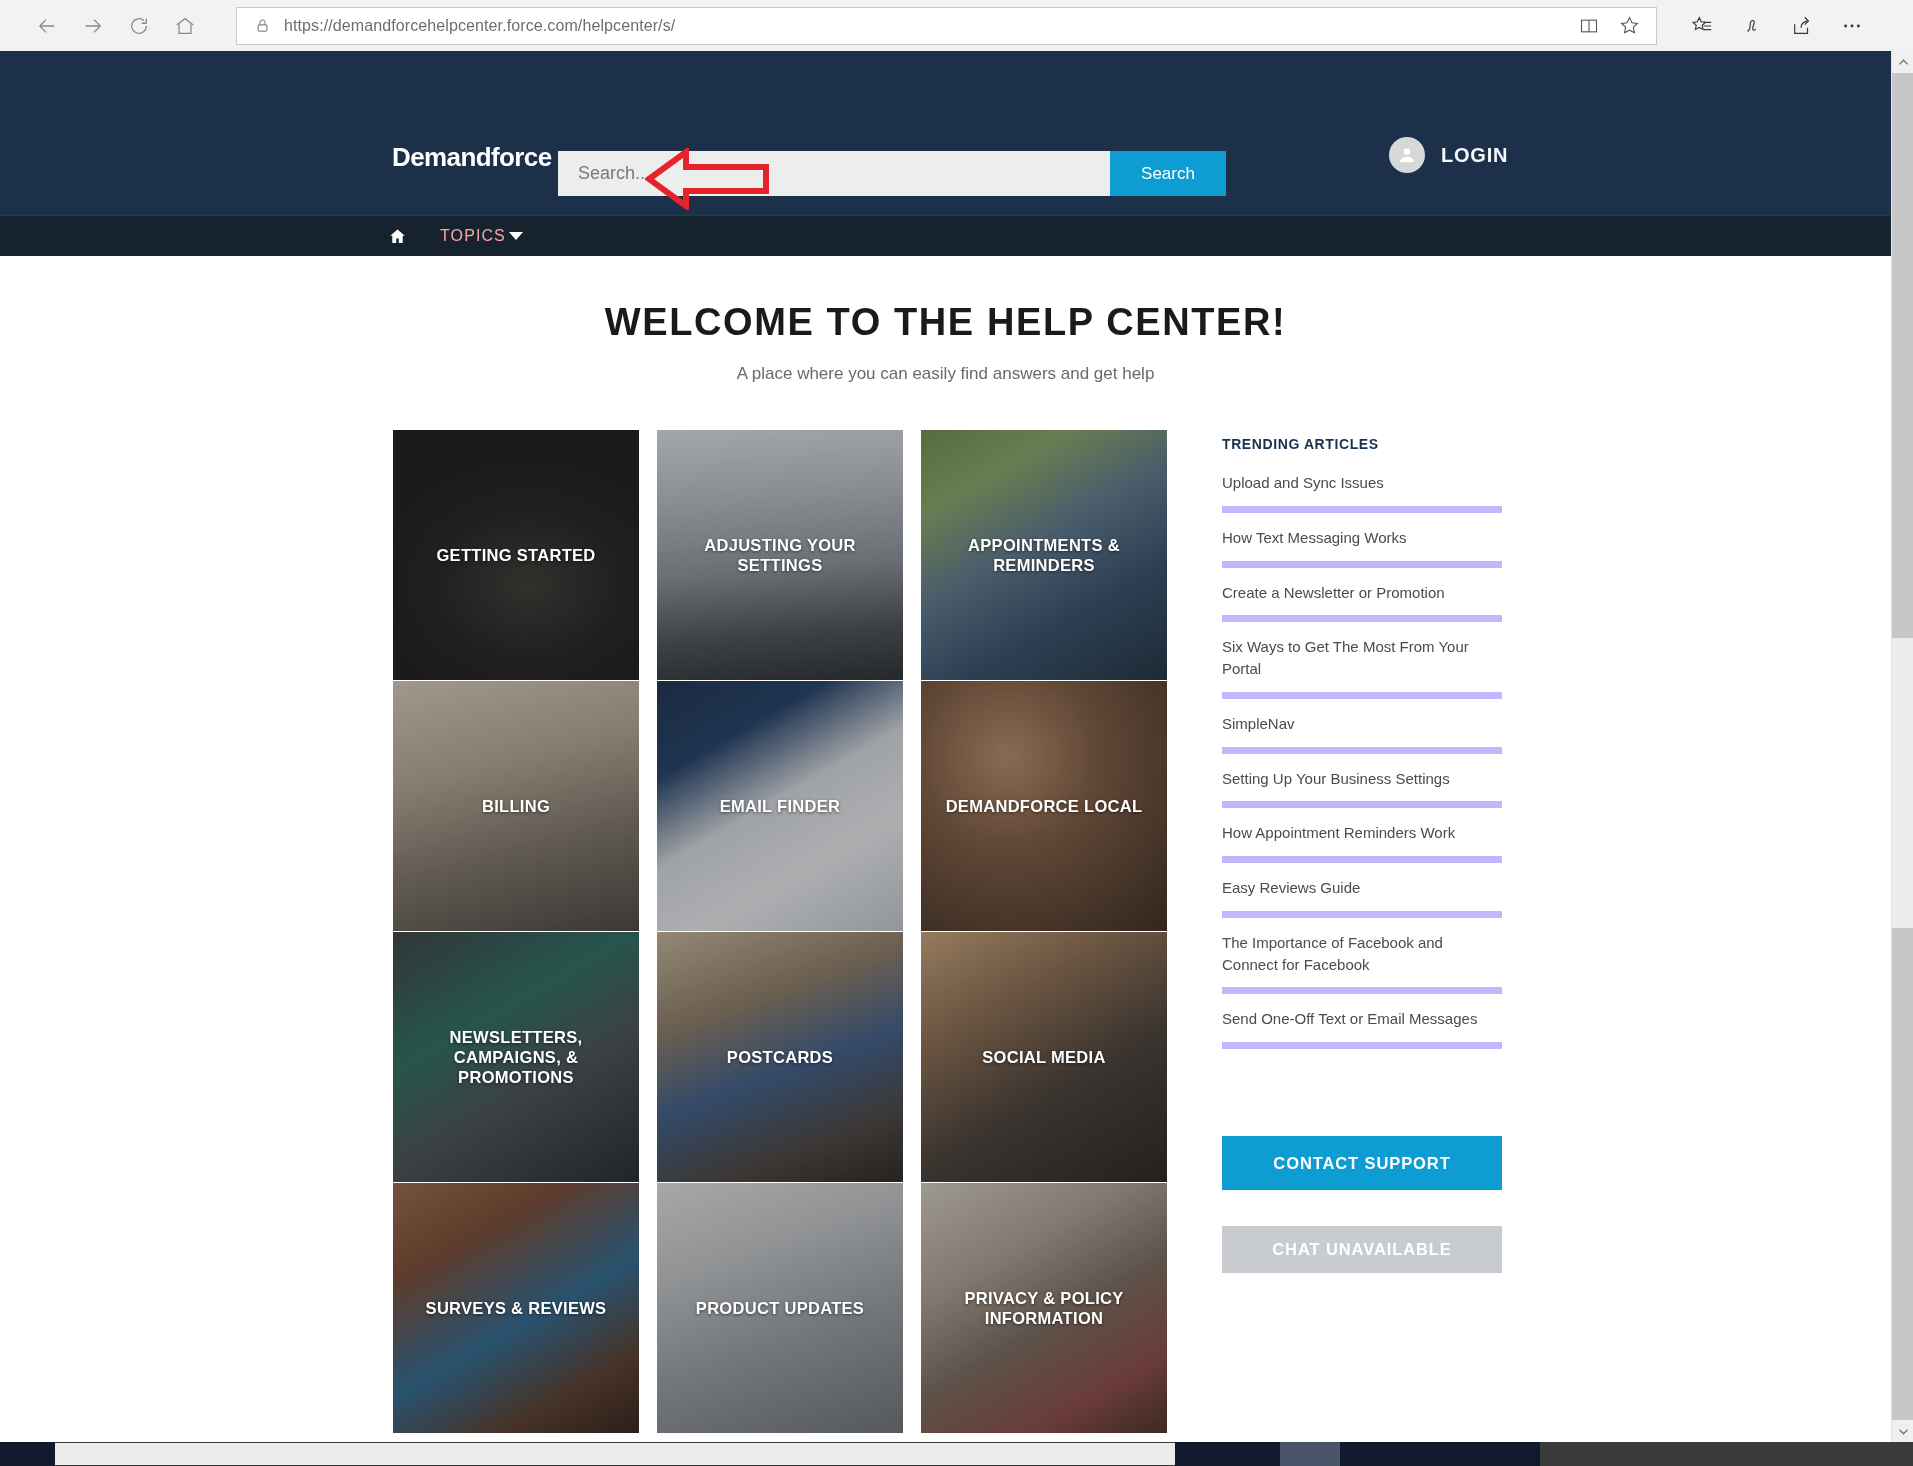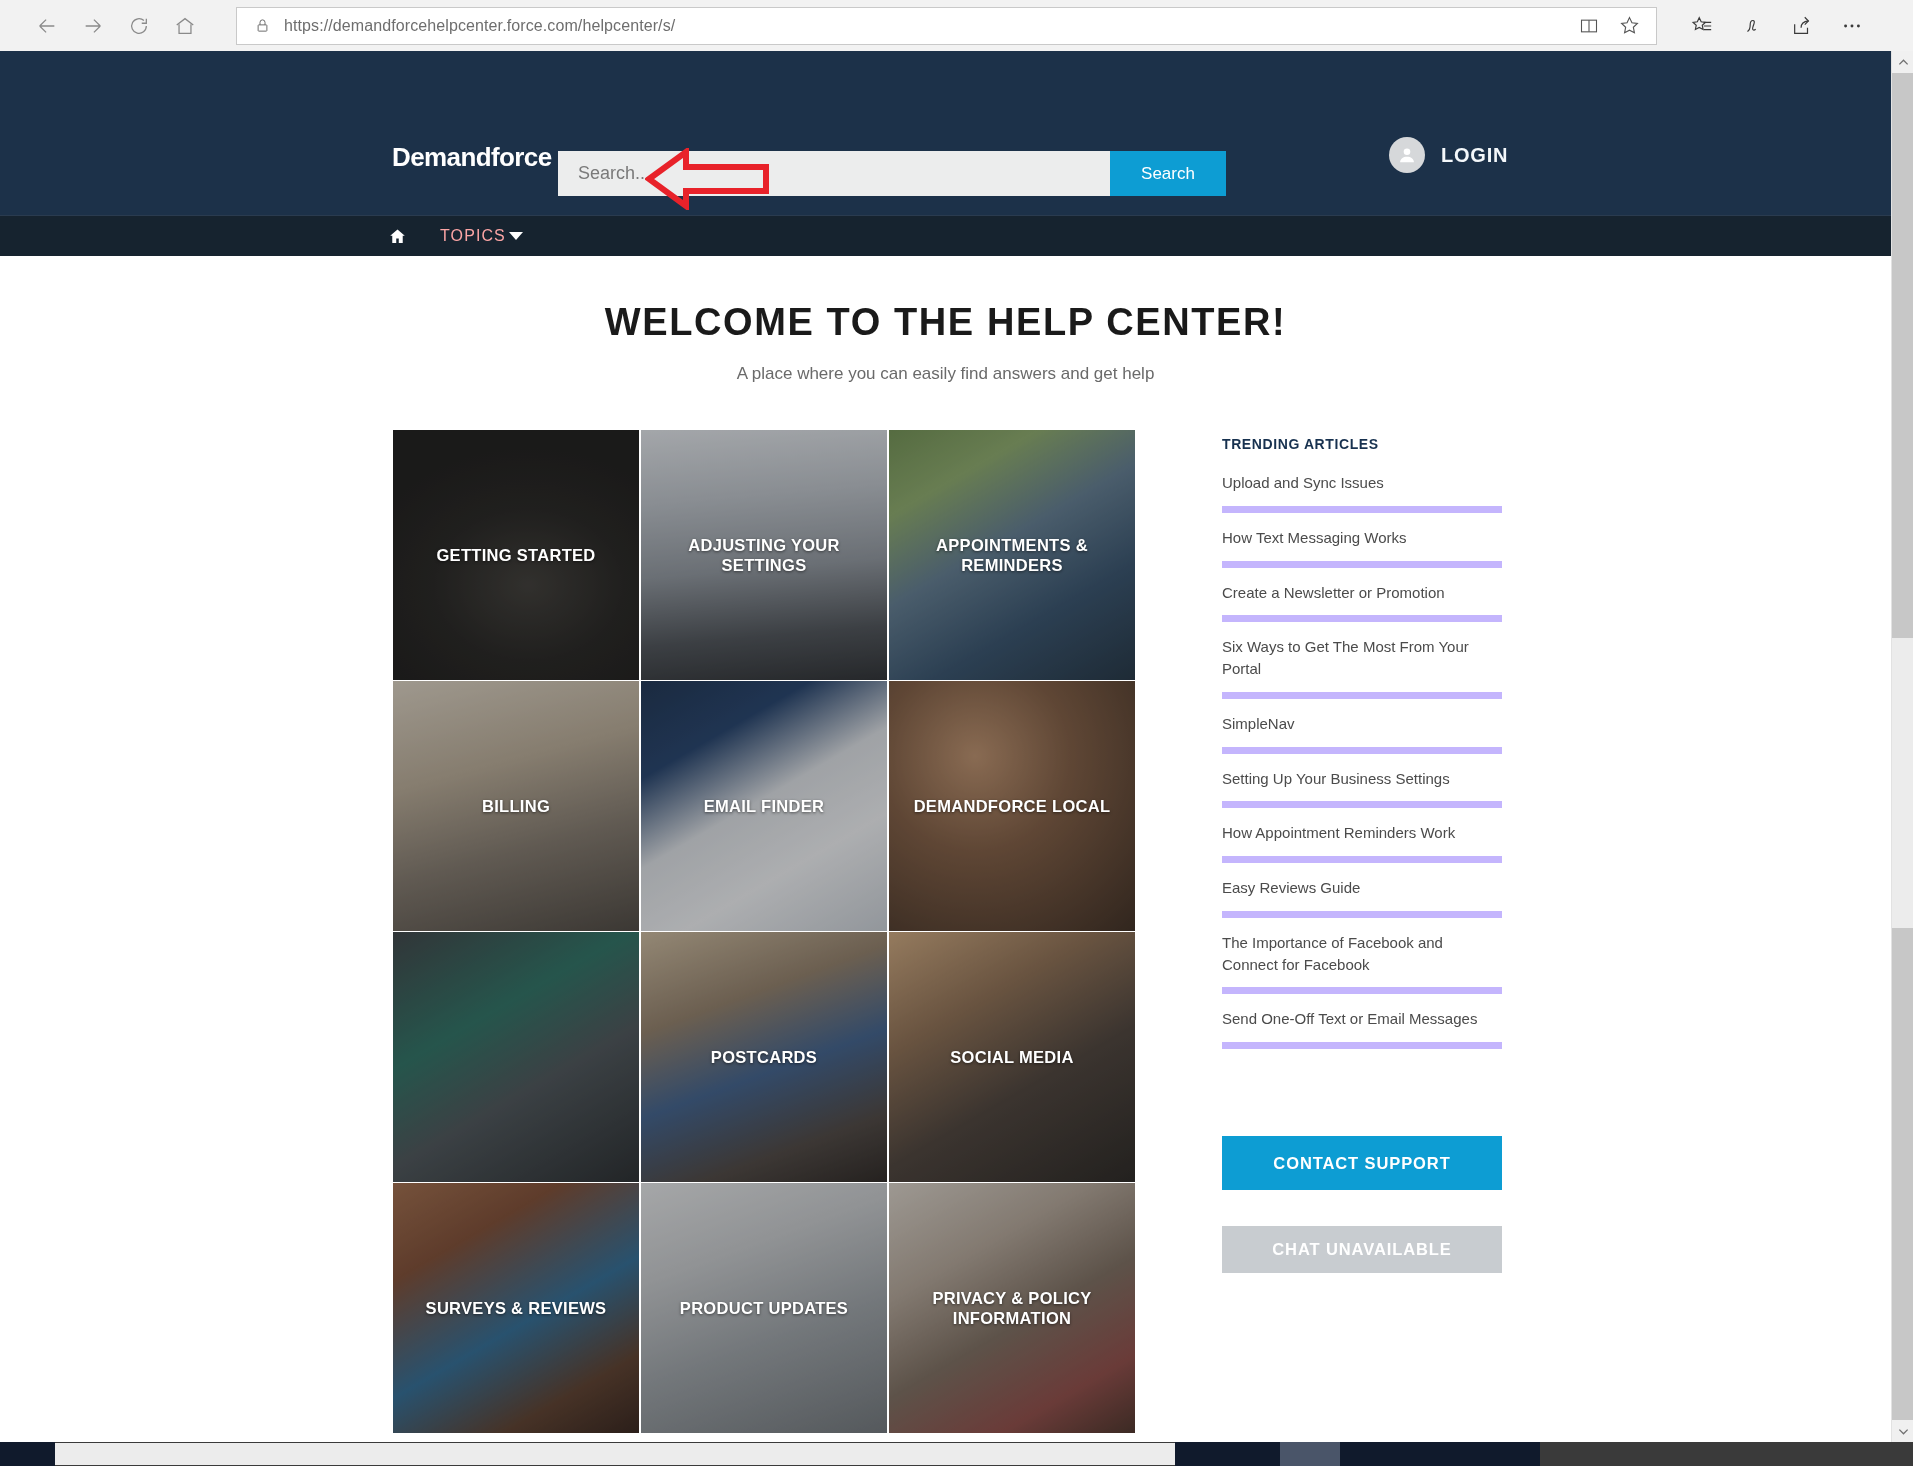--- a/index.html
+++ b/index.html
@@ -146,21 +146,21 @@
     display: flex;
     gap: 0;
   }
 
   
   #tile-grid {
     width: 739px;
     display: grid;
     grid-template-columns: repeat(3, 246px);
     grid-auto-rows: 250px;
-    gap: 1px 2px;
+    gap: 1px 18px;
   }
   .tile {
     position: relative;
     overflow: hidden;
     cursor: pointer;
   }
   .tile .tile-photo {
     position: absolute; inset: 0;
   }
   .tile .tile-shade {
@@ -428,20 +428,21 @@
             <div class="tile-label">EMAIL FINDER</div>
           </div>
           <div class="tile">
             <div class="tile-photo p-local"></div>
             <div class="tile-shade"></div>
             <div class="tile-label">DEMANDFORCE LOCAL</div>
           </div>
           <div class="tile">
             <div class="tile-photo p-news"></div>
             <div class="tile-shade"></div>
+            <div class="tile-label">NEWSLETTERS, CAMPAIGNS, &amp; PROMOTIONS</div>
           </div>
           <div class="tile">
             <div class="tile-photo p-postcards"></div>
             <div class="tile-shade"></div>
             <div class="tile-label">POSTCARDS</div>
           </div>
           <div class="tile">
             <div class="tile-photo p-social"></div>
             <div class="tile-shade"></div>
             <div class="tile-label">SOCIAL MEDIA</div>

